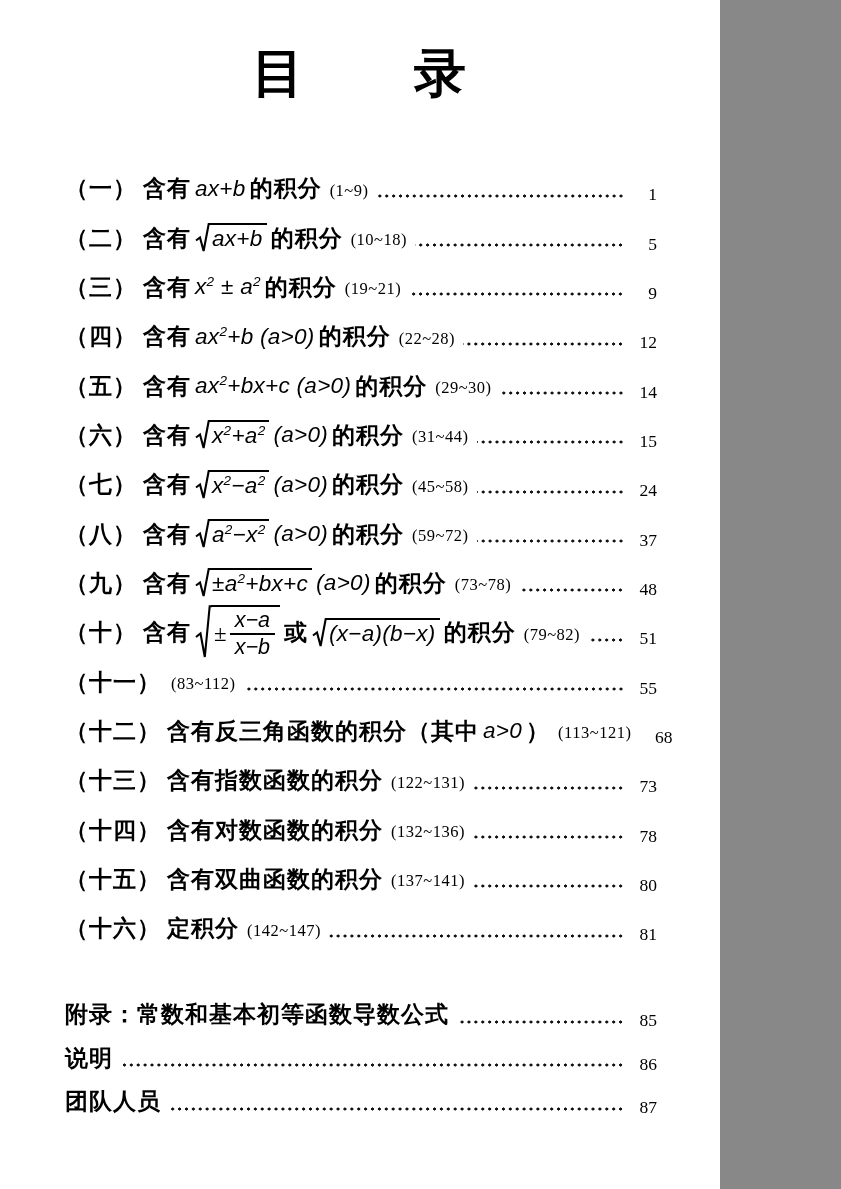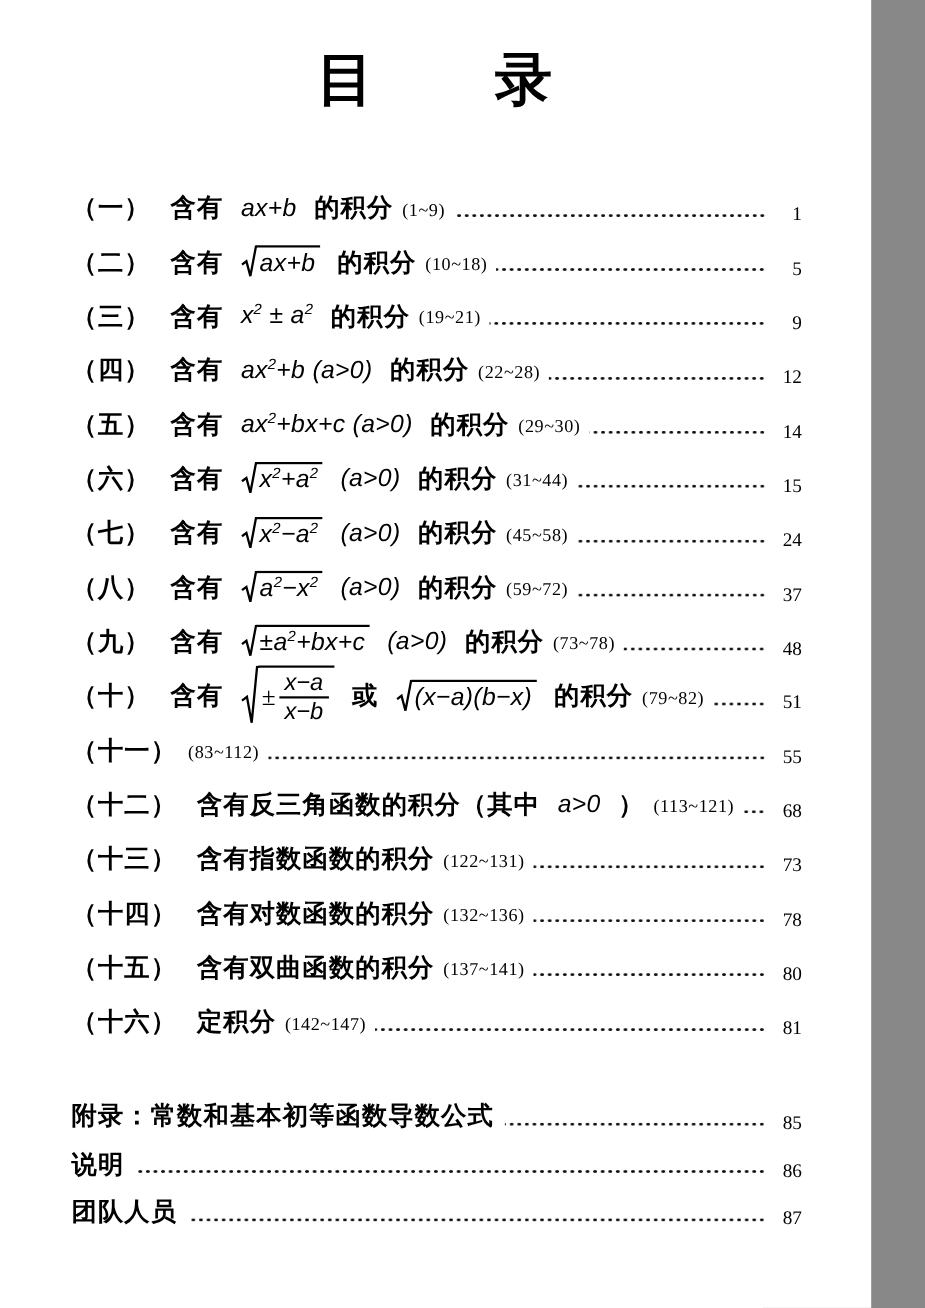--- a/index.html
+++ b/index.html
@@ -1,18 +1,18 @@
 <!DOCTYPE html>
 <html><head>
 <meta charset="utf-8">
 <style>
   html,body{margin:0;padding:0;background:#888;}
   .page{
     position:relative;
-    width:792px;height:1189px;
+    width:720px;height:1189px;
     background:#ffffff;
     overflow:hidden;
     font-family:"DejaVu Sans","Liberation Sans",sans-serif;
     color:#000;
   }
   
   .title{
     position:absolute;top:42px;left:0;width:100%;
     text-align:center;
     font-size:52px;line-height:62px;
@@ -20,21 +20,21 @@
     white-space:pre;
     letter-spacing:2px;
   }
   
   .toc{position:absolute;top:164px;left:65px;right:63px;}
   .toc-row{display:flex;align-items:center;height:49.35px;white-space:nowrap;}
   .appendix{position:absolute;top:993px;left:65px;right:63px;}
   .appendix .toc-row{height:43.6px;}
 
   .entry-text{display:flex;align-items:center;flex:0 0 auto;}
-  .entry-text > * + *{margin-left:16px;}
+  .entry-text > * + *{margin-left:4px;}
 
   .cjk{
     font-weight:700;
     font-size:23px;
     letter-spacing:1px;
   }
   .label{margin-right:2px;}
 
   .math{
     font-family:Liberation Sans, sans-serif;

